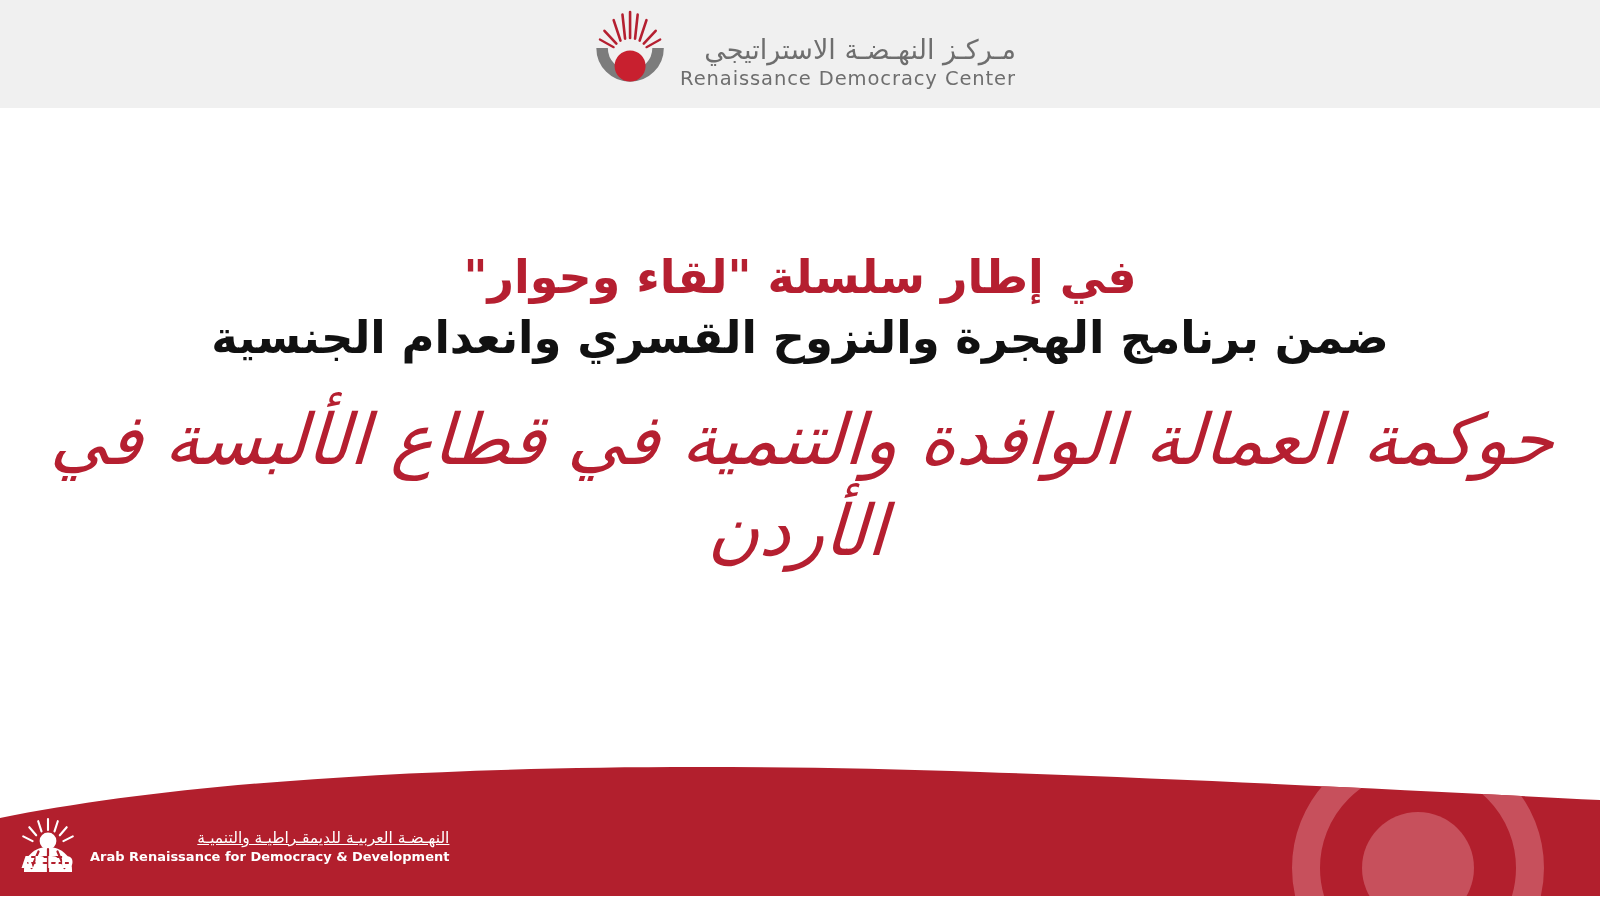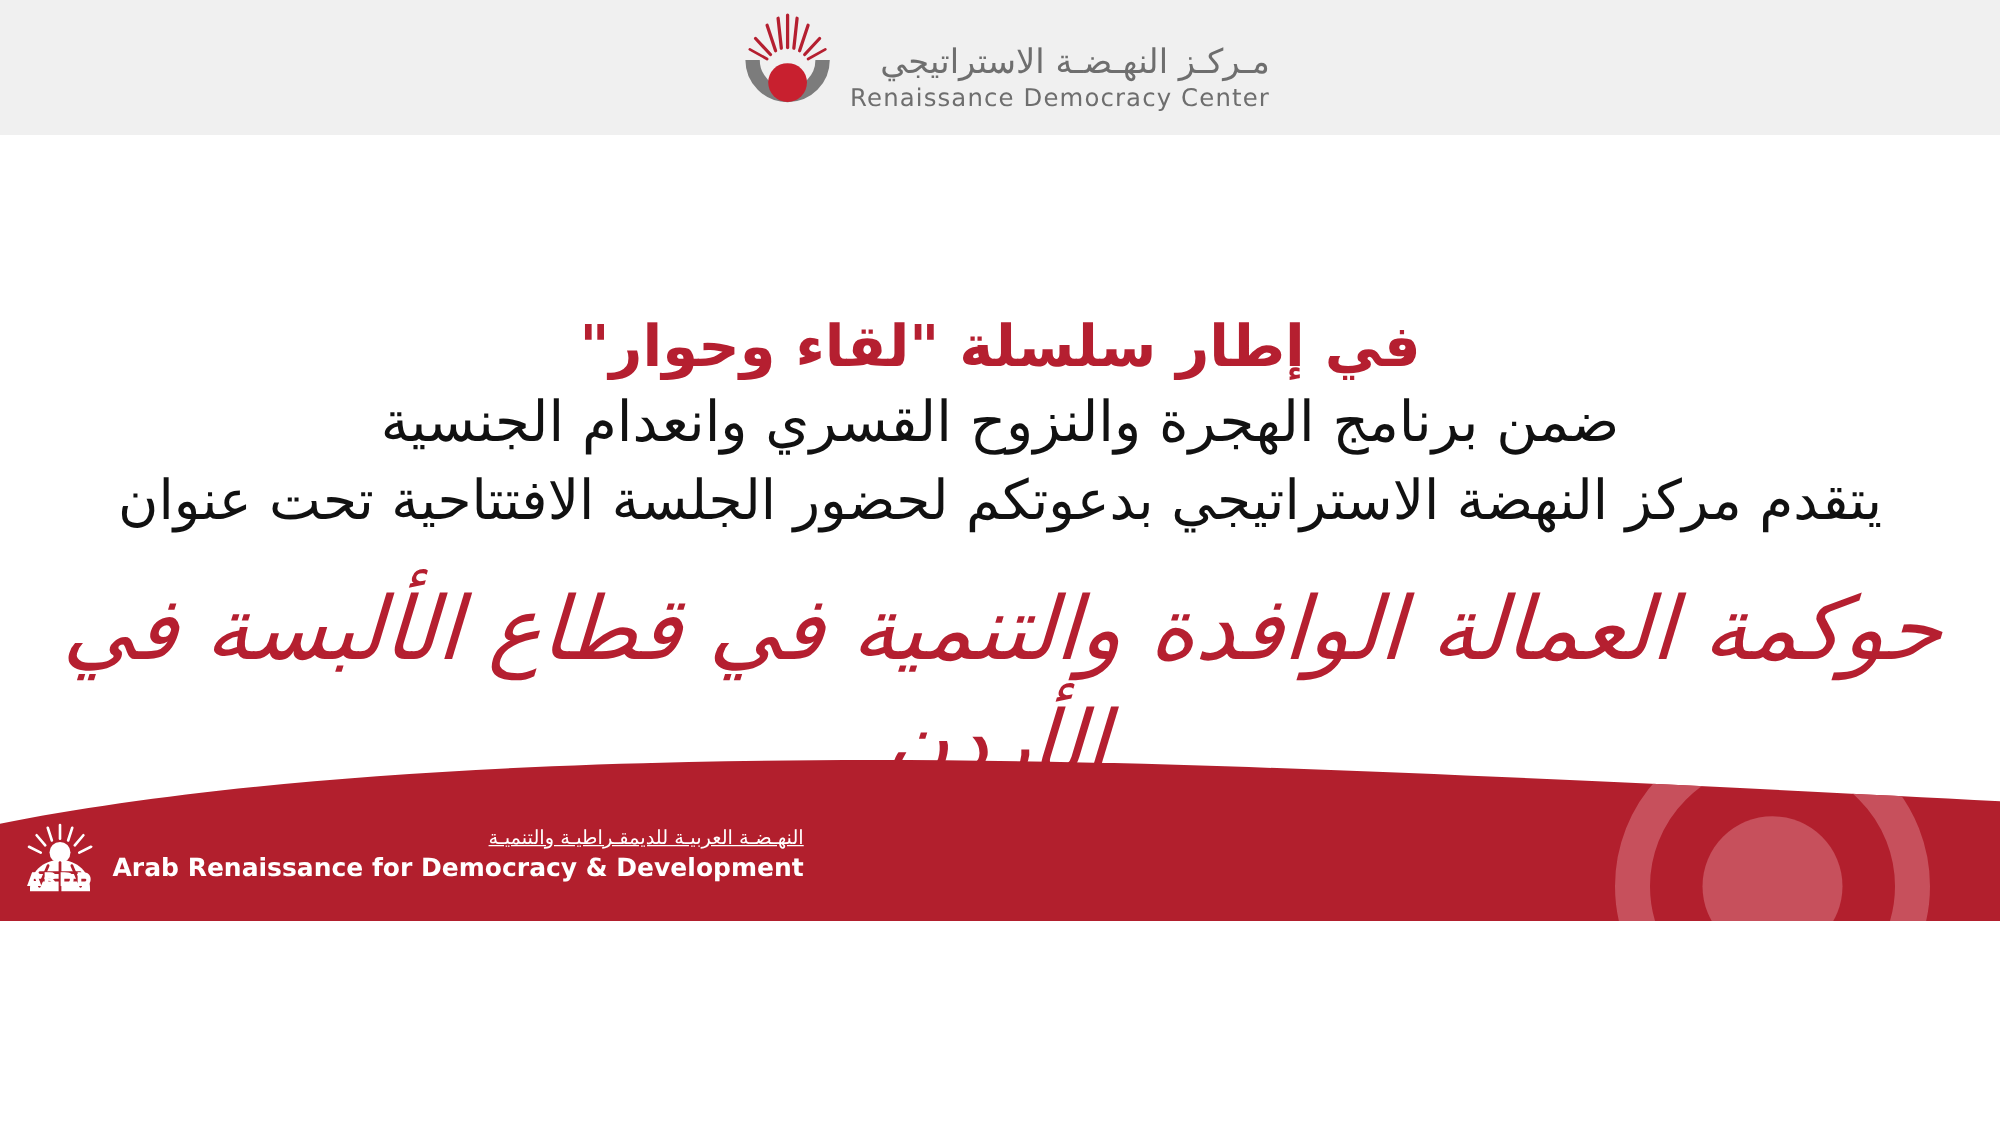--- a/index.html
+++ b/index.html
@@ -7,21 +7,21 @@
     margin: 0;
     padding: 0;
     background: #ffffff;
   }
   body {
     font-family: "DejaVu Sans", "Liberation Sans", sans-serif;
   }
   .slide {
     position: relative;
     width: 1600px;
-    height: 737px;
+    height: 896px;
     background: #ffffff;
     overflow: hidden;
   }
 
   
   .header-band {
     position: absolute;
     left: 0;
     top: 0;
     width: 1600px;
@@ -81,21 +81,21 @@
   .line-red-1 {
     font-size: 46px;
     font-weight: bold;
     color: #b51f30;
     line-height: 1.28;
     letter-spacing: 0px;
     font-family: "DejaVu Sans", sans-serif;
   }
   .line-black {
     font-size: 45px;
-    font-weight: normal;
+    font-weight: bold;
     color: #111111;
     line-height: 1.38;
     font-family: "DejaVu Sans", sans-serif;
   }
   .line-black.l3 {
     font-size: 44px;
     margin-top: 2px;
   }
   .title-calli {
     margin-top: 26px;
@@ -159,21 +159,21 @@
     font-size: 15.5px;
     direction: rtl;
     letter-spacing: 0.6px;
     white-space: nowrap;
     line-height: 1.3;
     font-family: "DejaVu Sans", sans-serif;
     text-decoration: underline;
   }
   .ardd-en {
     color: #ffffff;
-    font-size: 20px;
+    font-size: 13px;
     font-weight: bold;
     white-space: nowrap;
     line-height: 1.3;
     margin-top: 1px;
     font-family: "DejaVu Sans", sans-serif;
   }
 </style>
 </head>
 <body>
 
@@ -209,21 +209,20 @@
         <div class="rsc-ar">مـركـز النهـضـة الاستراتيجي</div>
         <div class="rsc-en">Renaissance Democracy Center</div>
       </div>
 
     </div>
   </div>
 
   <div class="body-block">
     <div class="line-red-1">في إطار سلسلة "لقاء وحوار"</div>
     <div class="line-black">ضمن برنامج الهجرة والنزوح القسري وانعدام الجنسية</div>
-    <div class="line-black l3">يتقدم مركز النهضة الاستراتيجي  بدعوتكم لحضور الجلسة الافتتاحية تحت عنوان</div>
     <div class="title-calli">حوكمة العمالة الوافدة والتنمية في قطاع الألبسة في الأردن</div>
   </div>
 
   <div class="footer-band">
     <svg width="1600" height="140" viewBox="0 0 1600 140" aria-hidden="true">
       <defs>
         <clipPath id="bandclip">
           <path d="M0,62 C220,18 560,2 980,16 C1240,25 1440,36 1600,44 L1600,140 L0,140 Z"></path>
         </clipPath>
       </defs>

